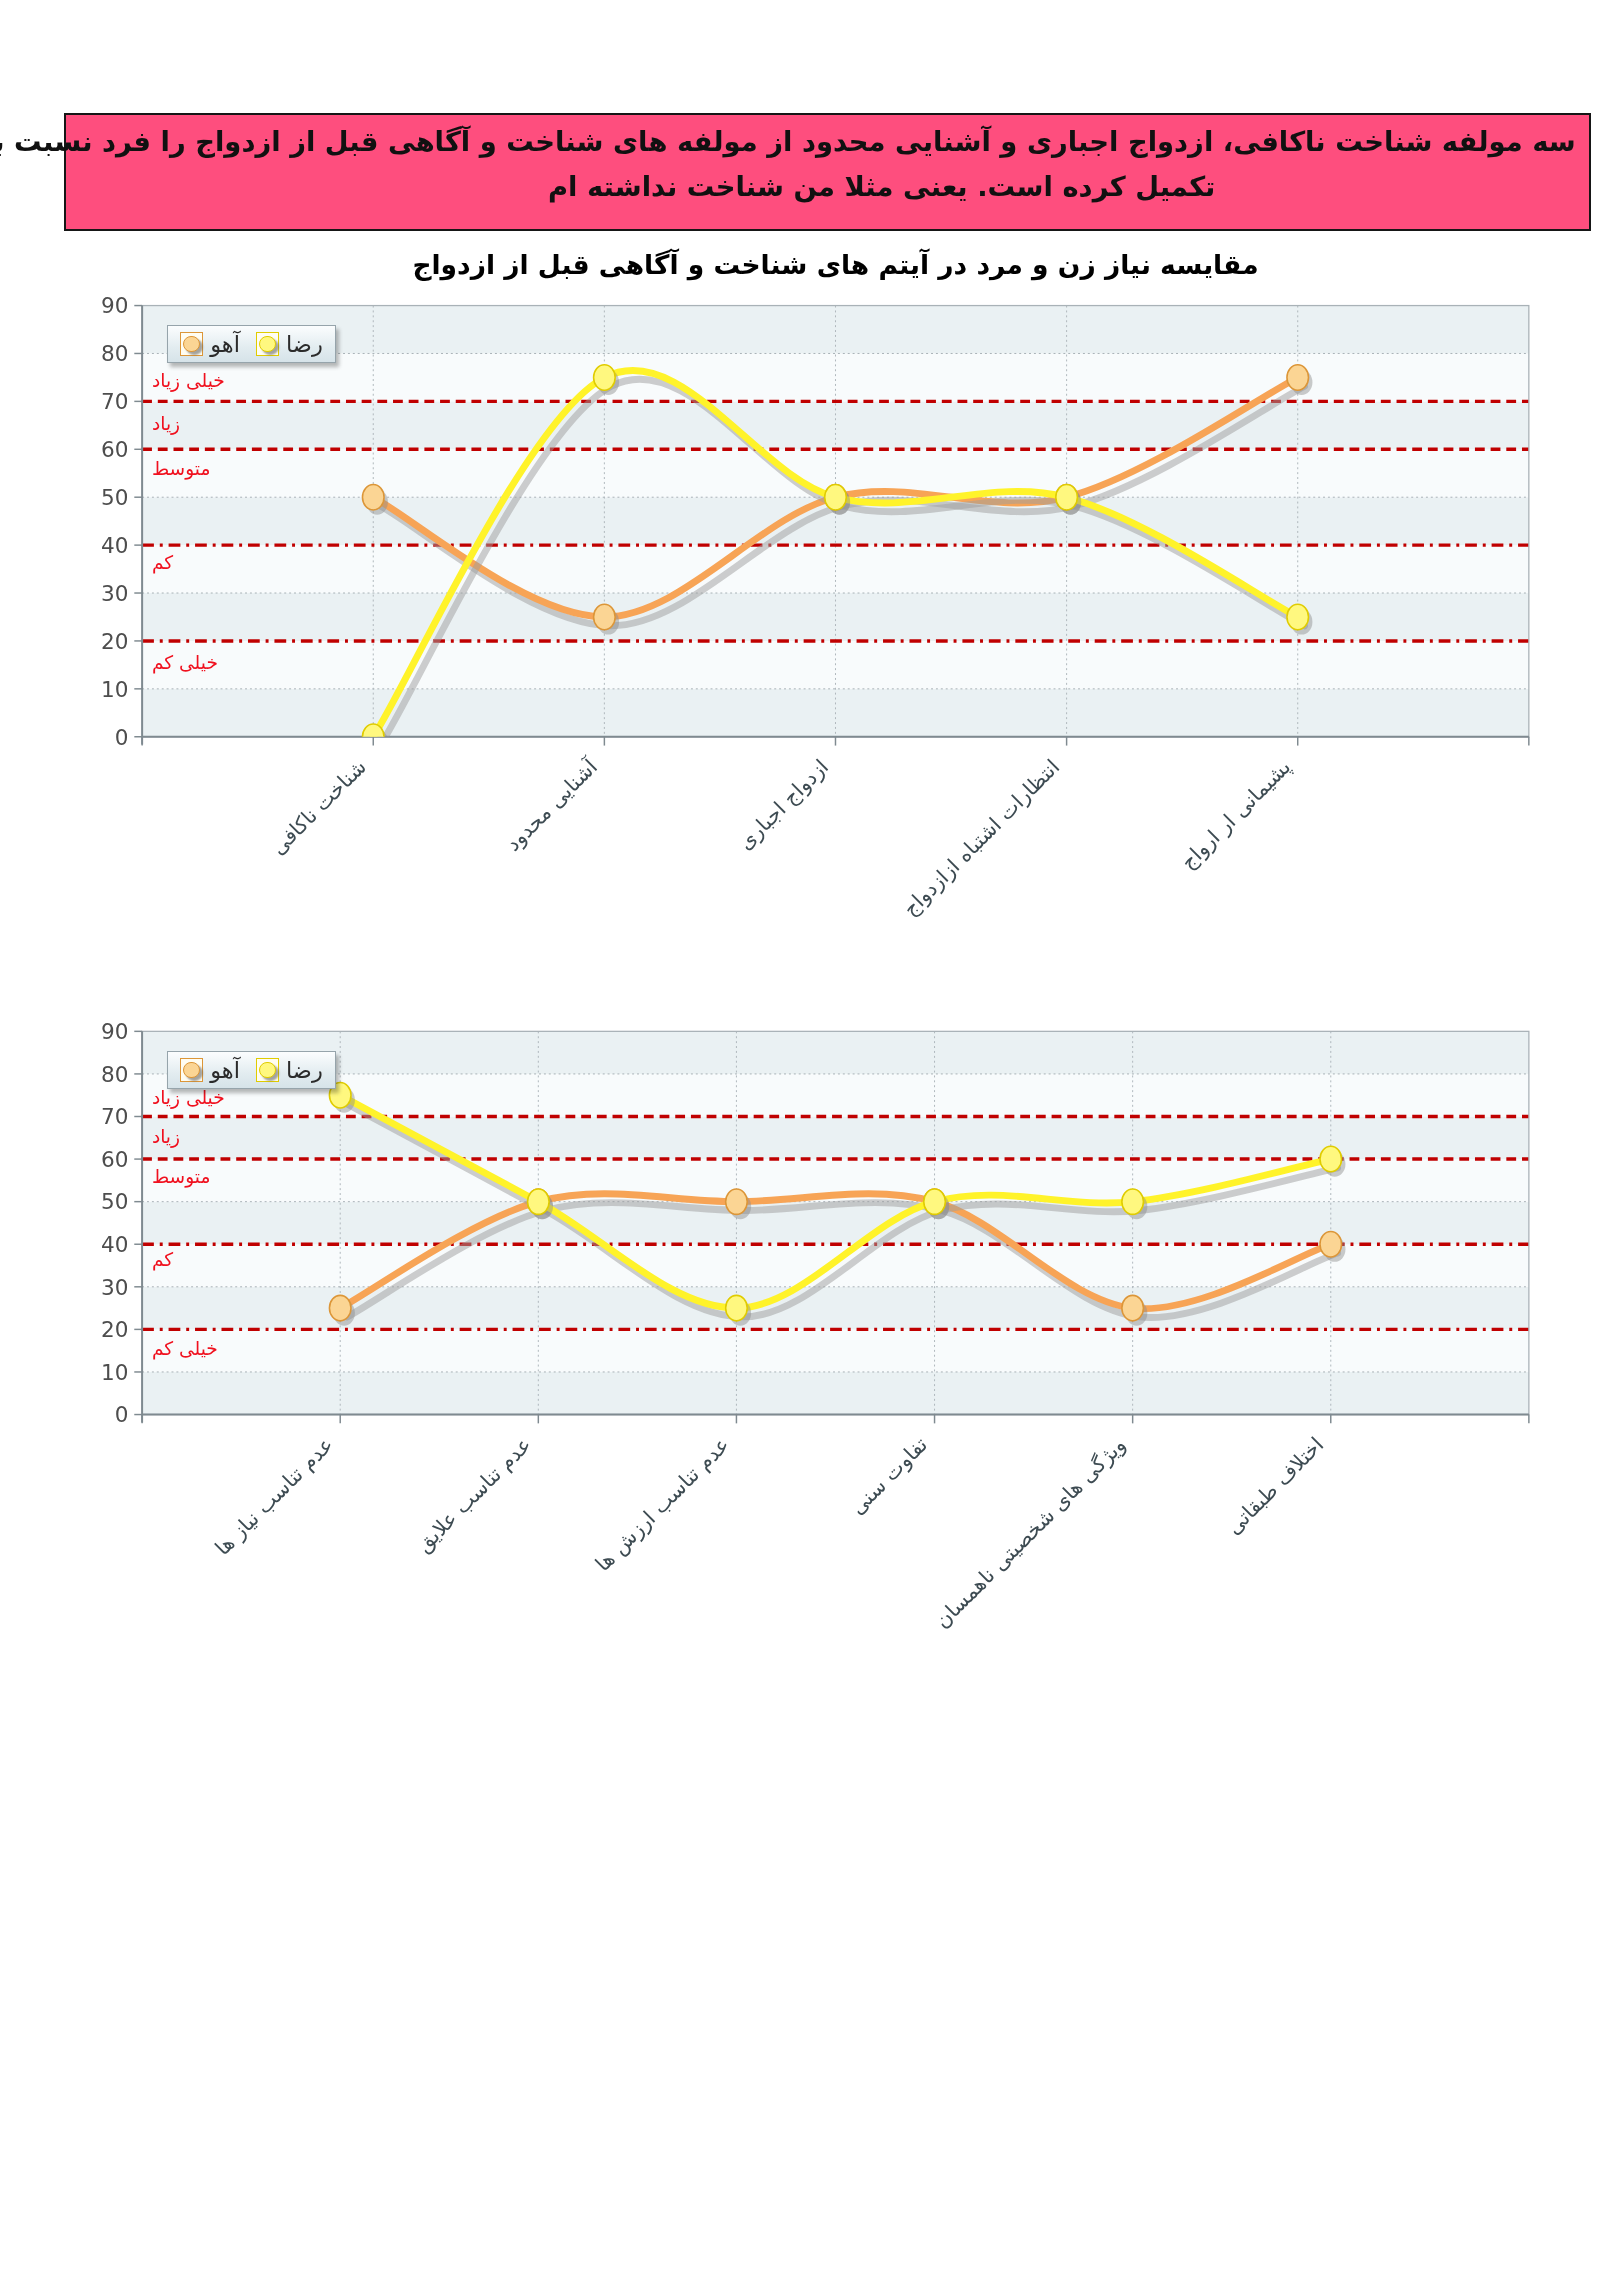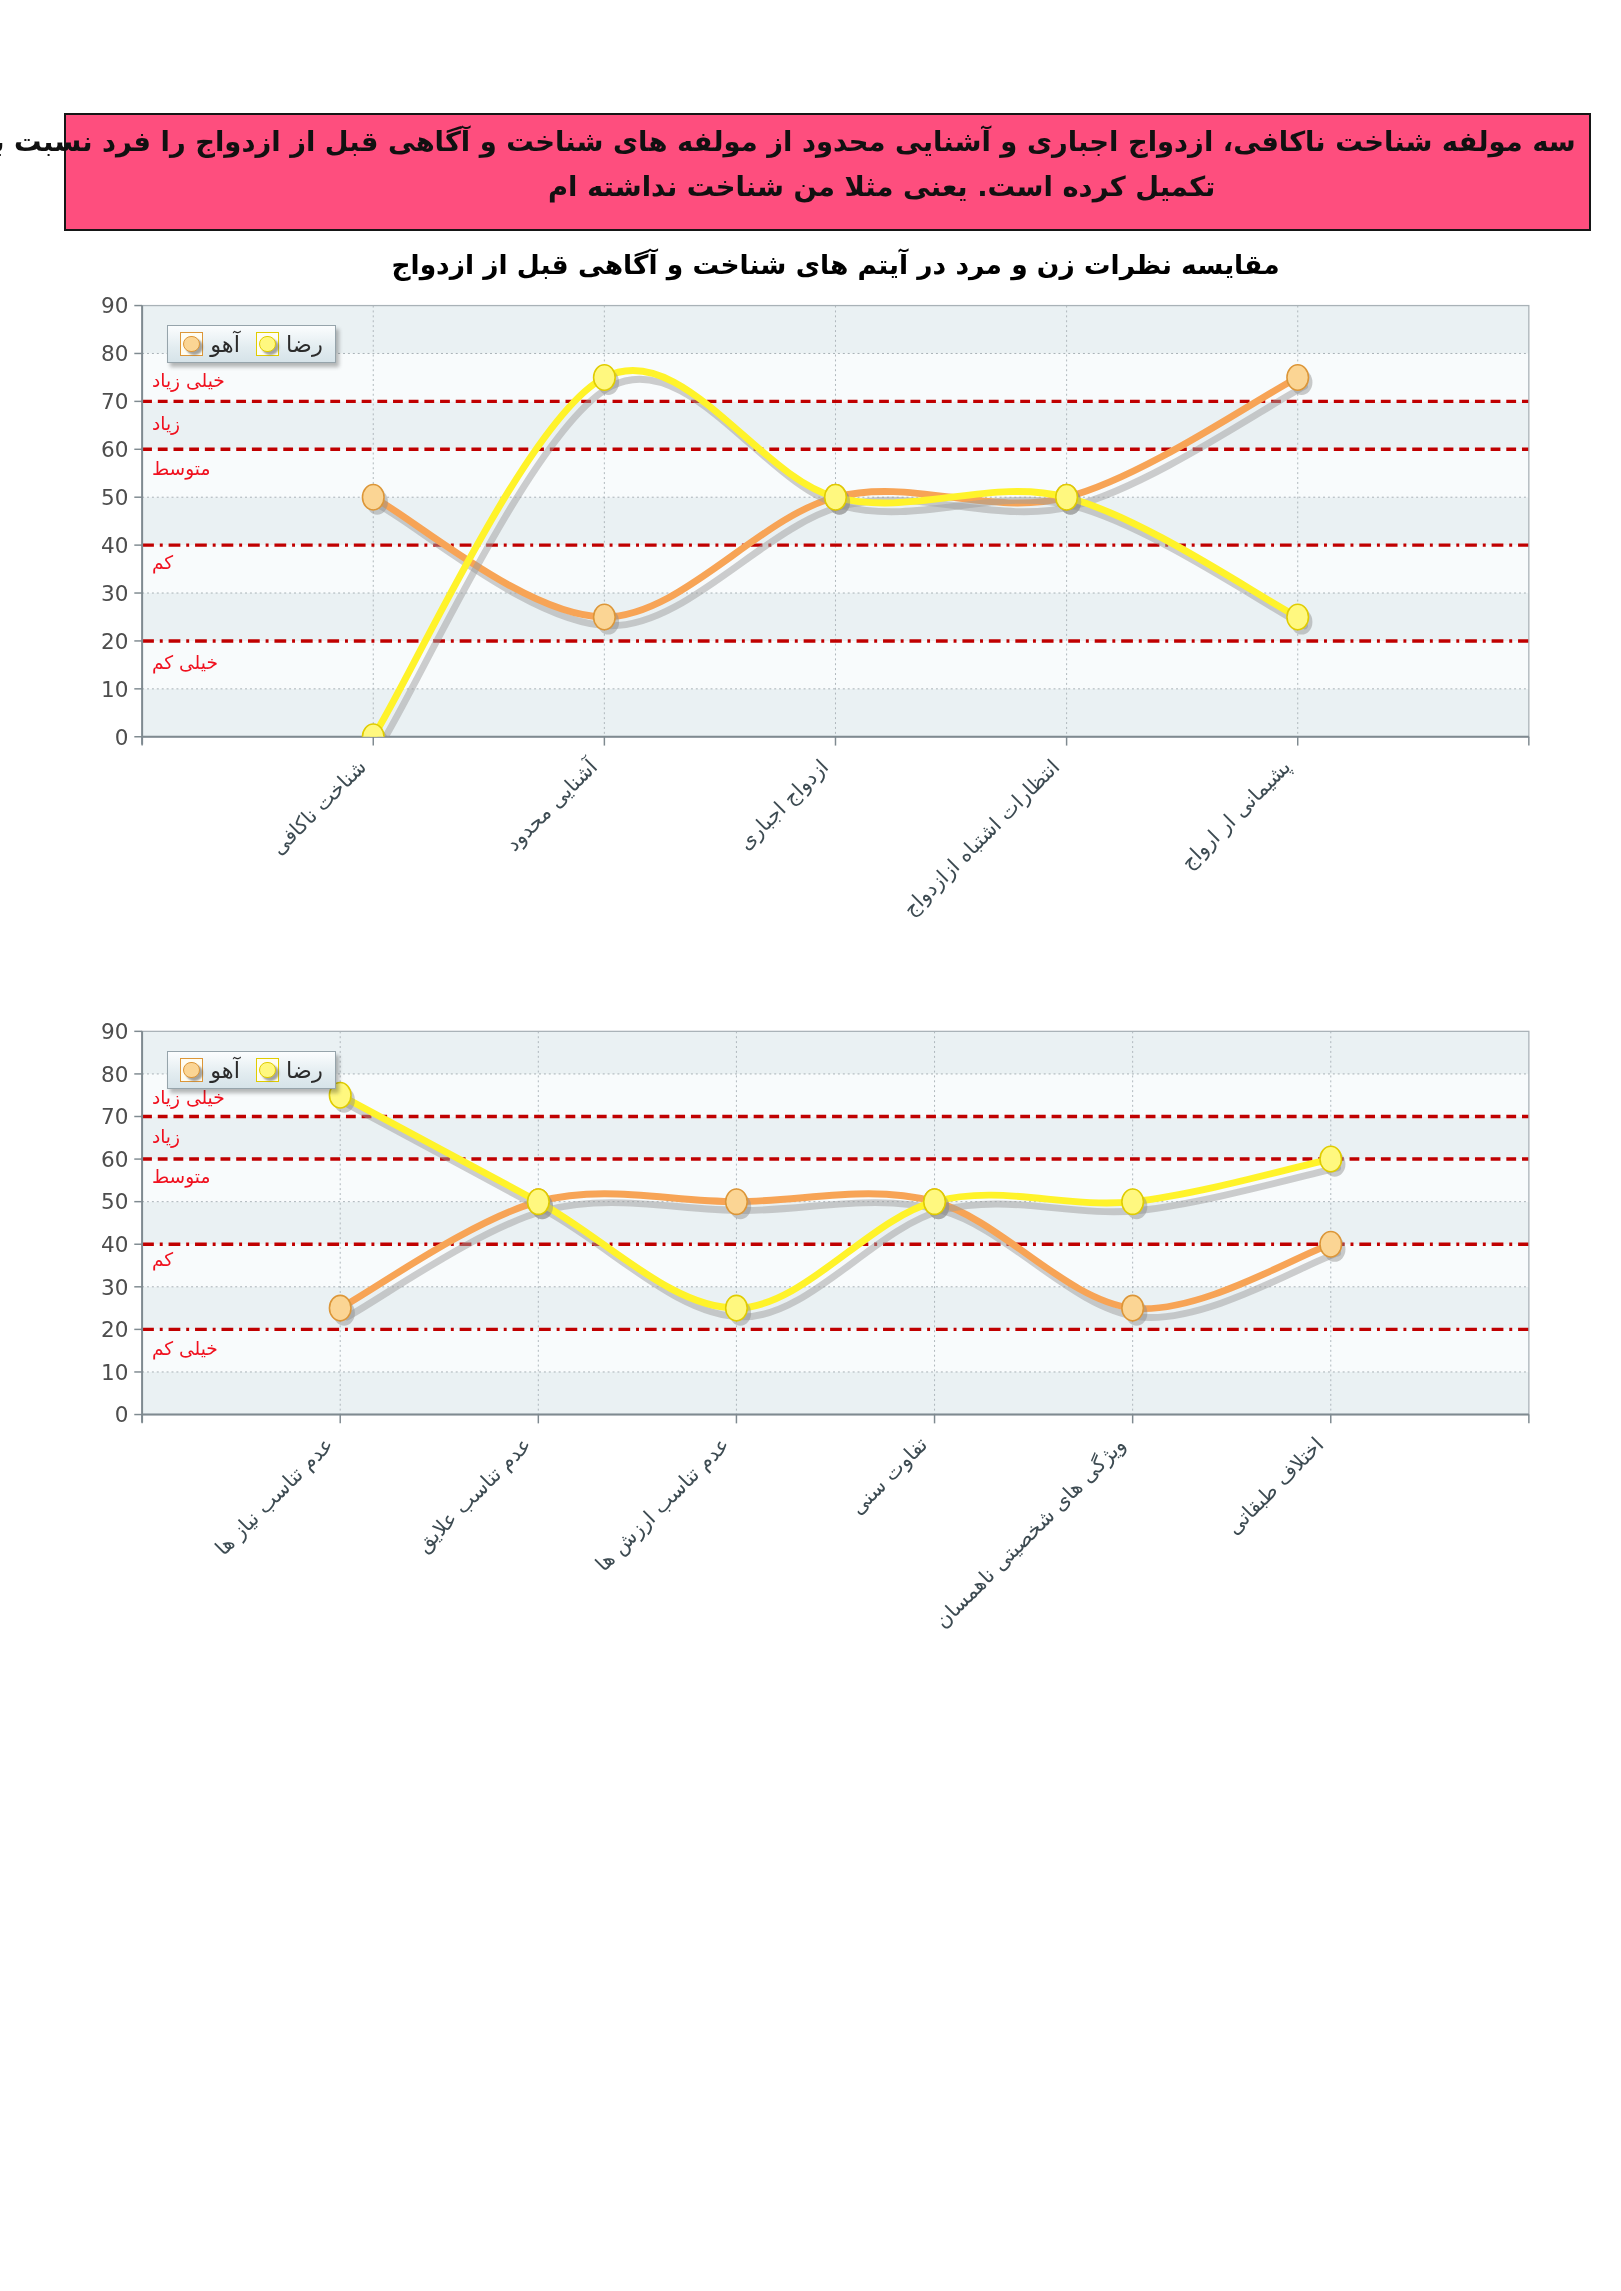--- a/index.html
+++ b/index.html
@@ -29,21 +29,21 @@
 <body>
 
 <div class="page">
 
   <div class="note-box">
     <div class="note-line1">سه مولفه شناخت ناکافی، ازدواج اجباری و آشنایی محدود از مولفه های شناخت و آگاهی قبل از ازدواج را فرد نسبت به خودش</div>
     <div class="note-line2">تکمیل کرده است. یعنی مثلا من شناخت نداشته ام</div>
   </div>
 
   <section class="chart" style="top:235px;height:686px;">
-    <div class="chart-title" style="top:13.7px;">مقایسه نظرات زن و مرد در آیتم های شناخت و آگاهی قبل از ازدواج</div>
+    <div class="chart-title" style="top:13.7px;">مقایسه نیاز زن و مرد در آیتم های شناخت و آگاهی قبل از ازدواج</div>
     <svg class="plot" width="1621" height="686" viewBox="0 0 1654 700">
         <rect x="145" y="463.1111111111111" width="1415" height="48.888888888888914" fill="#EAF1F3"></rect>
         <rect x="145" y="414.22222222222223" width="1415" height="48.88888888888886" fill="#F8FBFC"></rect>
         <rect x="145" y="365.33333333333337" width="1415" height="48.88888888888886" fill="#EAF1F3"></rect>
         <rect x="145" y="316.44444444444446" width="1415" height="48.888888888888914" fill="#F8FBFC"></rect>
         <rect x="145" y="267.55555555555554" width="1415" height="48.888888888888914" fill="#EAF1F3"></rect>
         <rect x="145" y="218.66666666666669" width="1415" height="48.88888888888886" fill="#F8FBFC"></rect>
         <rect x="145" y="169.77777777777777" width="1415" height="48.888888888888914" fill="#EAF1F3"></rect>
         <rect x="145" y="120.88888888888891" width="1415" height="48.88888888888886" fill="#F8FBFC"></rect>
         <rect x="145" y="72" width="1415" height="48.888888888888914" fill="#EAF1F3"></rect>

